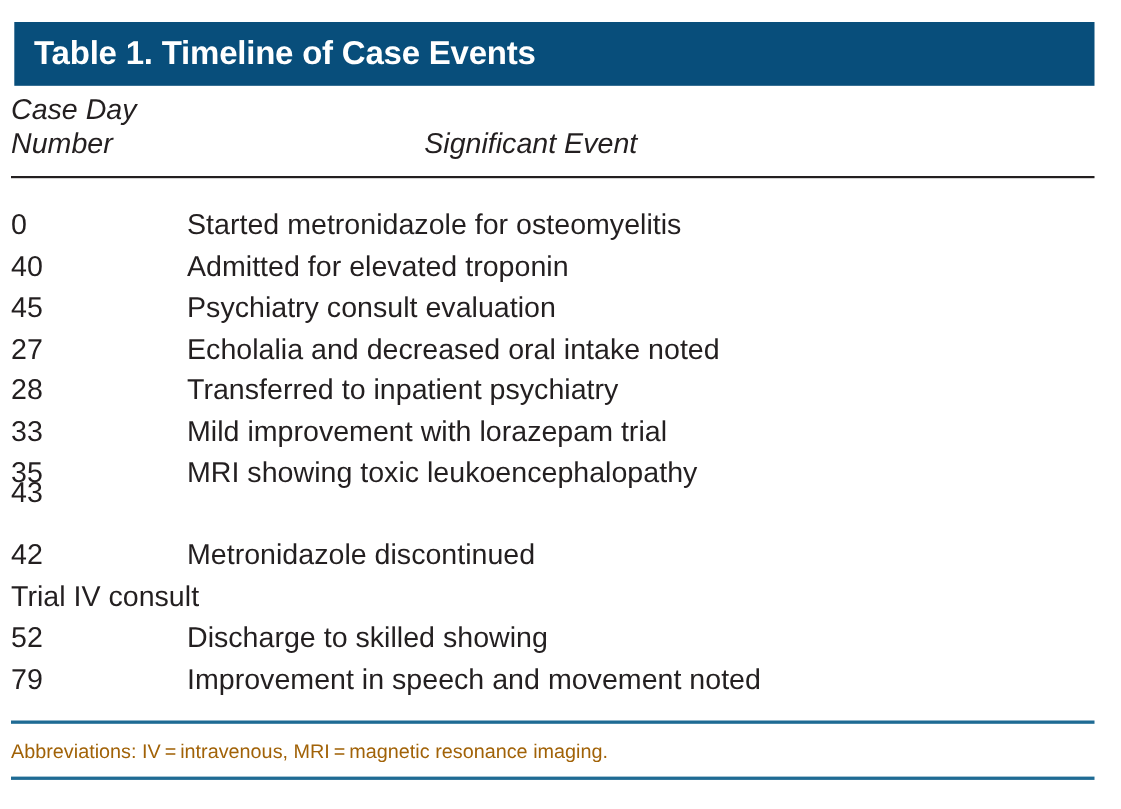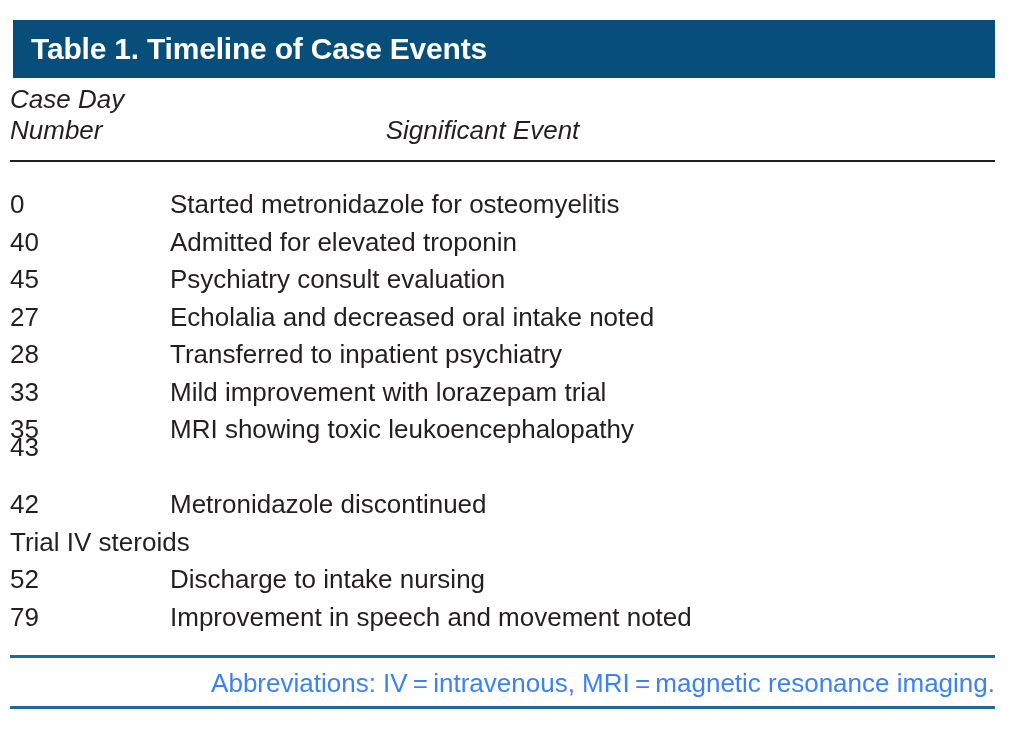--- a/index.html
+++ b/index.html
@@ -128,25 +128,24 @@
     white-space: nowrap;
     margin-top: 20px;
   }
 
   
   .footnote {
     position: absolute;
     left: 10px;
     top: 664px;
     width: 985px;
-    font-size: 26px;
+    font-size: 18px;
     line-height: 38px;
-    color: #3b82f6;
+    color: #a16207;
     white-space: nowrap;
-    text-align: right;
   }
 </style>
 </head>
 <body>
 
 <div class="table-figure">
 
   <div class="title-bar">
     <div class="title-text">Table 1. Timeline of Case Events</div>
   </div>
@@ -189,25 +188,25 @@
         <div class="cell-event">MRI showing toxic leukoencephalopathy</div>
       </div>
       <div class="row">
         <div class="cell-day">43</div>
       </div>
       <div class="row">
         <div class="cell-day">42</div>
         <div class="cell-event">Metronidazole discontinued</div>
       </div>
       <div class="row">
-        <div class="cell-event">Trial IV steroids</div>
+        <div class="cell-event">Trial IV consult</div>
       </div>
       <div class="row">
         <div class="cell-day">52</div>
-        <div class="cell-event">Discharge to intake nursing</div>
+        <div class="cell-event">Discharge to skilled showing</div>
       </div>
       <div class="row">
         <div class="cell-day">79</div>
         <div class="cell-event">Improvement in speech and movement noted</div>
       </div>
     </div>
 
   <div class="rule-body-bottom"></div>
 
   <div class="footnote">Abbreviations: IV = intravenous, MRI = magnetic resonance imaging.</div>

